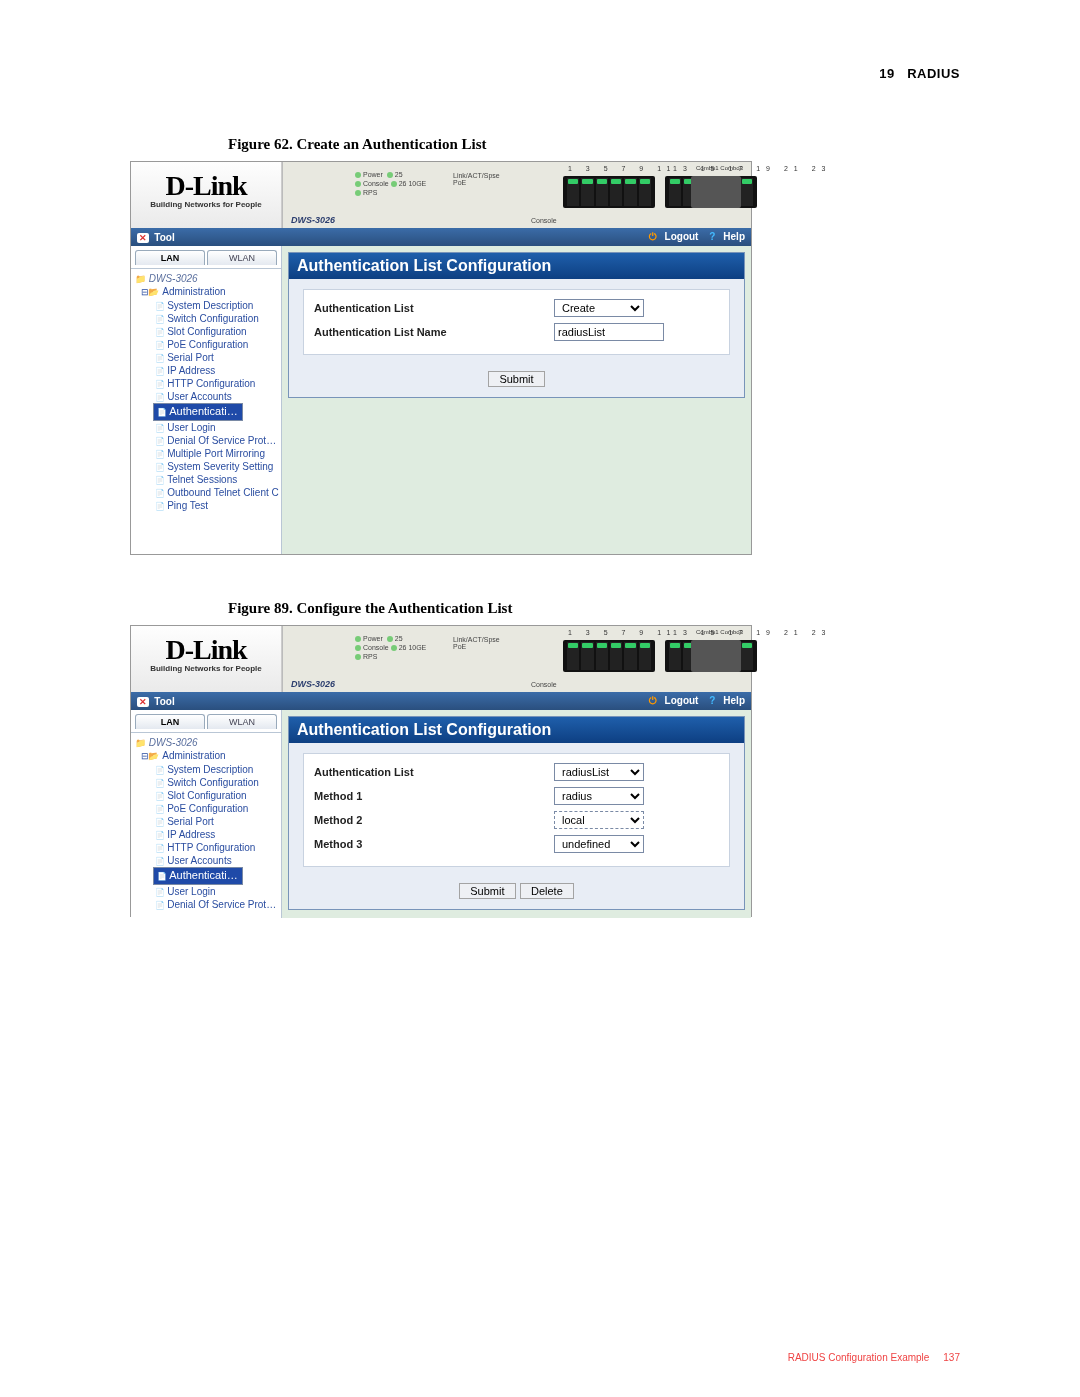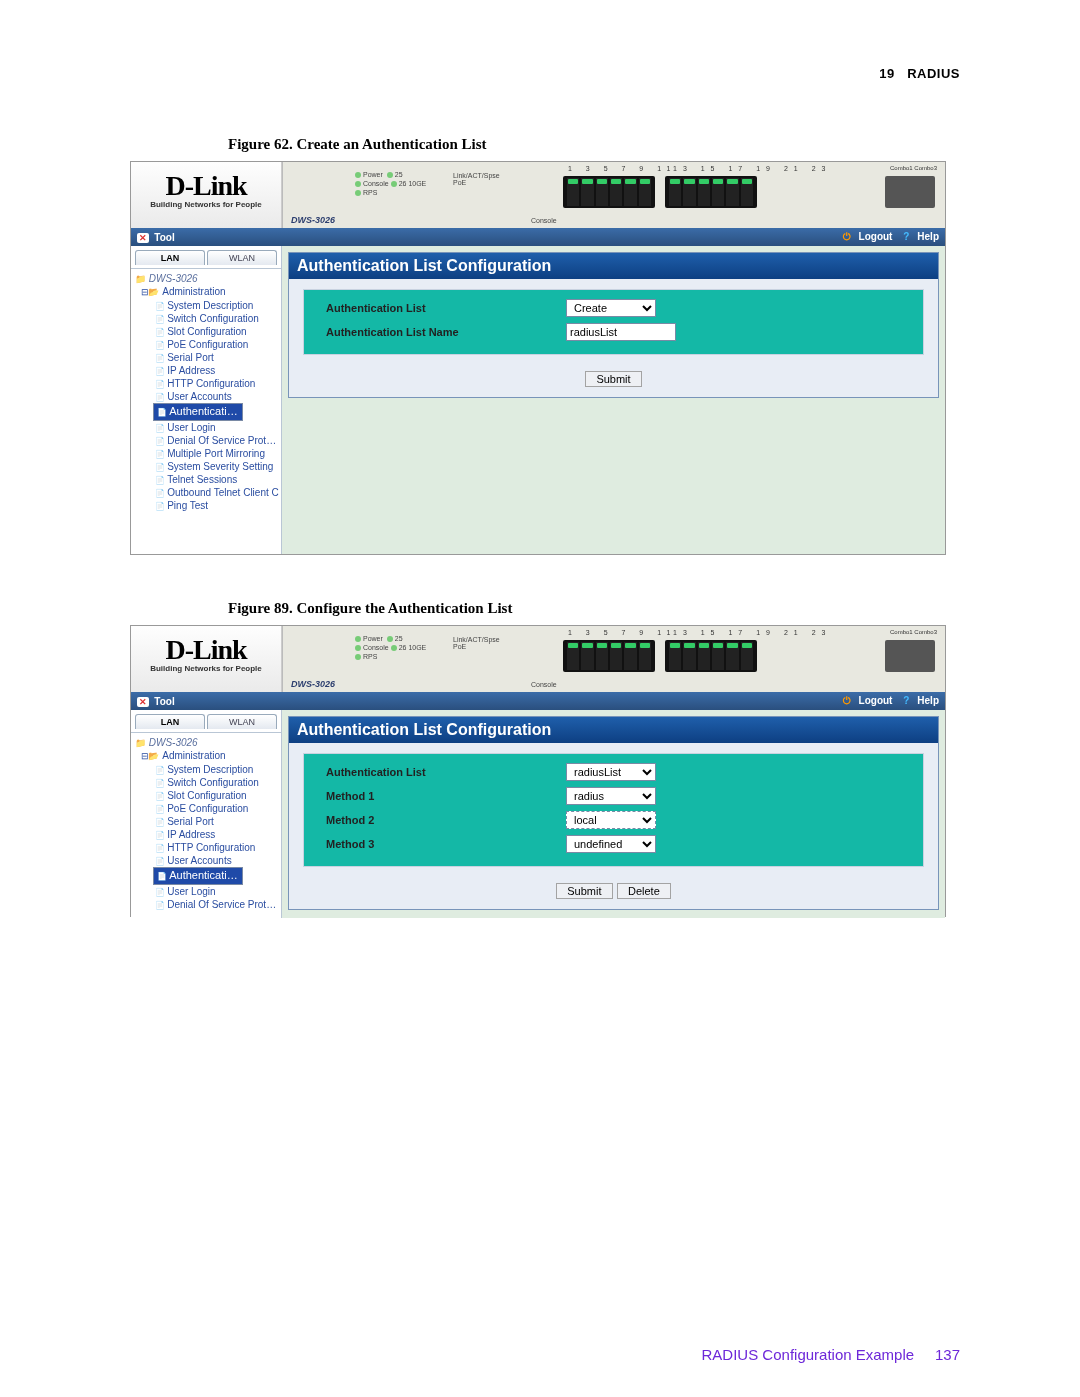--- a/index.html
+++ b/index.html
@@ -25,21 +25,21 @@
     margin-bottom: 55px;
     letter-spacing: 0.5px;
   }
   .fig-caption {
     font-family: Georgia, "Times New Roman", serif;
     font-size: 15px;
     margin: 0 0 8px 98px;
   }
   .fig-caption .fig-b { font-weight: bold; }
   .screenshot {
-    width: 816px;
+    width: 622px;
     margin: 0 0 45px 0;
     border: 1px solid #999;
     background: #dfece0;
     position: relative;
   }
   .screenshot.s2 { height: 292px; }
   
   .switch-head {
     height: 66px;
     display: flex;
@@ -160,43 +160,43 @@
     background: linear-gradient(#1f5fab,#0d3f82);
     color:#fff; font-weight:bold; font-size:16px;
     padding:4px 8px;
   }
   .panel-body {
     background:#e8edf5;
     padding:10px 14px 10px 14px;
     position:relative;
   }
   .panel-inner {
-    background:#14b8a6;
+    background:#ffffff;
     border:1px solid #c8d2e0;
-    padding:6px 10px 10px 22px;
+    padding:6px 10px 10px 10px;
   }
   .form-row {
     display:flex; align-items:center; font-size:11px;
     padding:3px 0; color:#222;
   }
   .form-row .lbl { width:240px; font-weight:bold; }
   .sel, .txt {
     font-size:11px; border:1px solid #7a8aa5; background:#fff; padding:1px 3px;
     height:18px;
   }
   .sel { width:90px; }
   .sel.dashed { border-style:dashed; }
   .txt { width:110px; }
   .btnrow { text-align:center; margin-top:14px; }
   .btn {
     font-size:11px; padding:1px 10px; background:#eef0f4; border:1px solid #a3a3a3;
     cursor:pointer;
   }
   .footer {
-    position:absolute; bottom:50px; right:120px; font-size:15px; color:#6d28d9;
+    position:absolute; bottom:50px; right:120px; font-size:10px; color:#ef4444;
   }
 </style>
 </head>
 <body>
 
 <div class="page">
 
   <div class="page-header">
     <span>19</span>&nbsp;&nbsp;
     <span>RADIUS</span>

